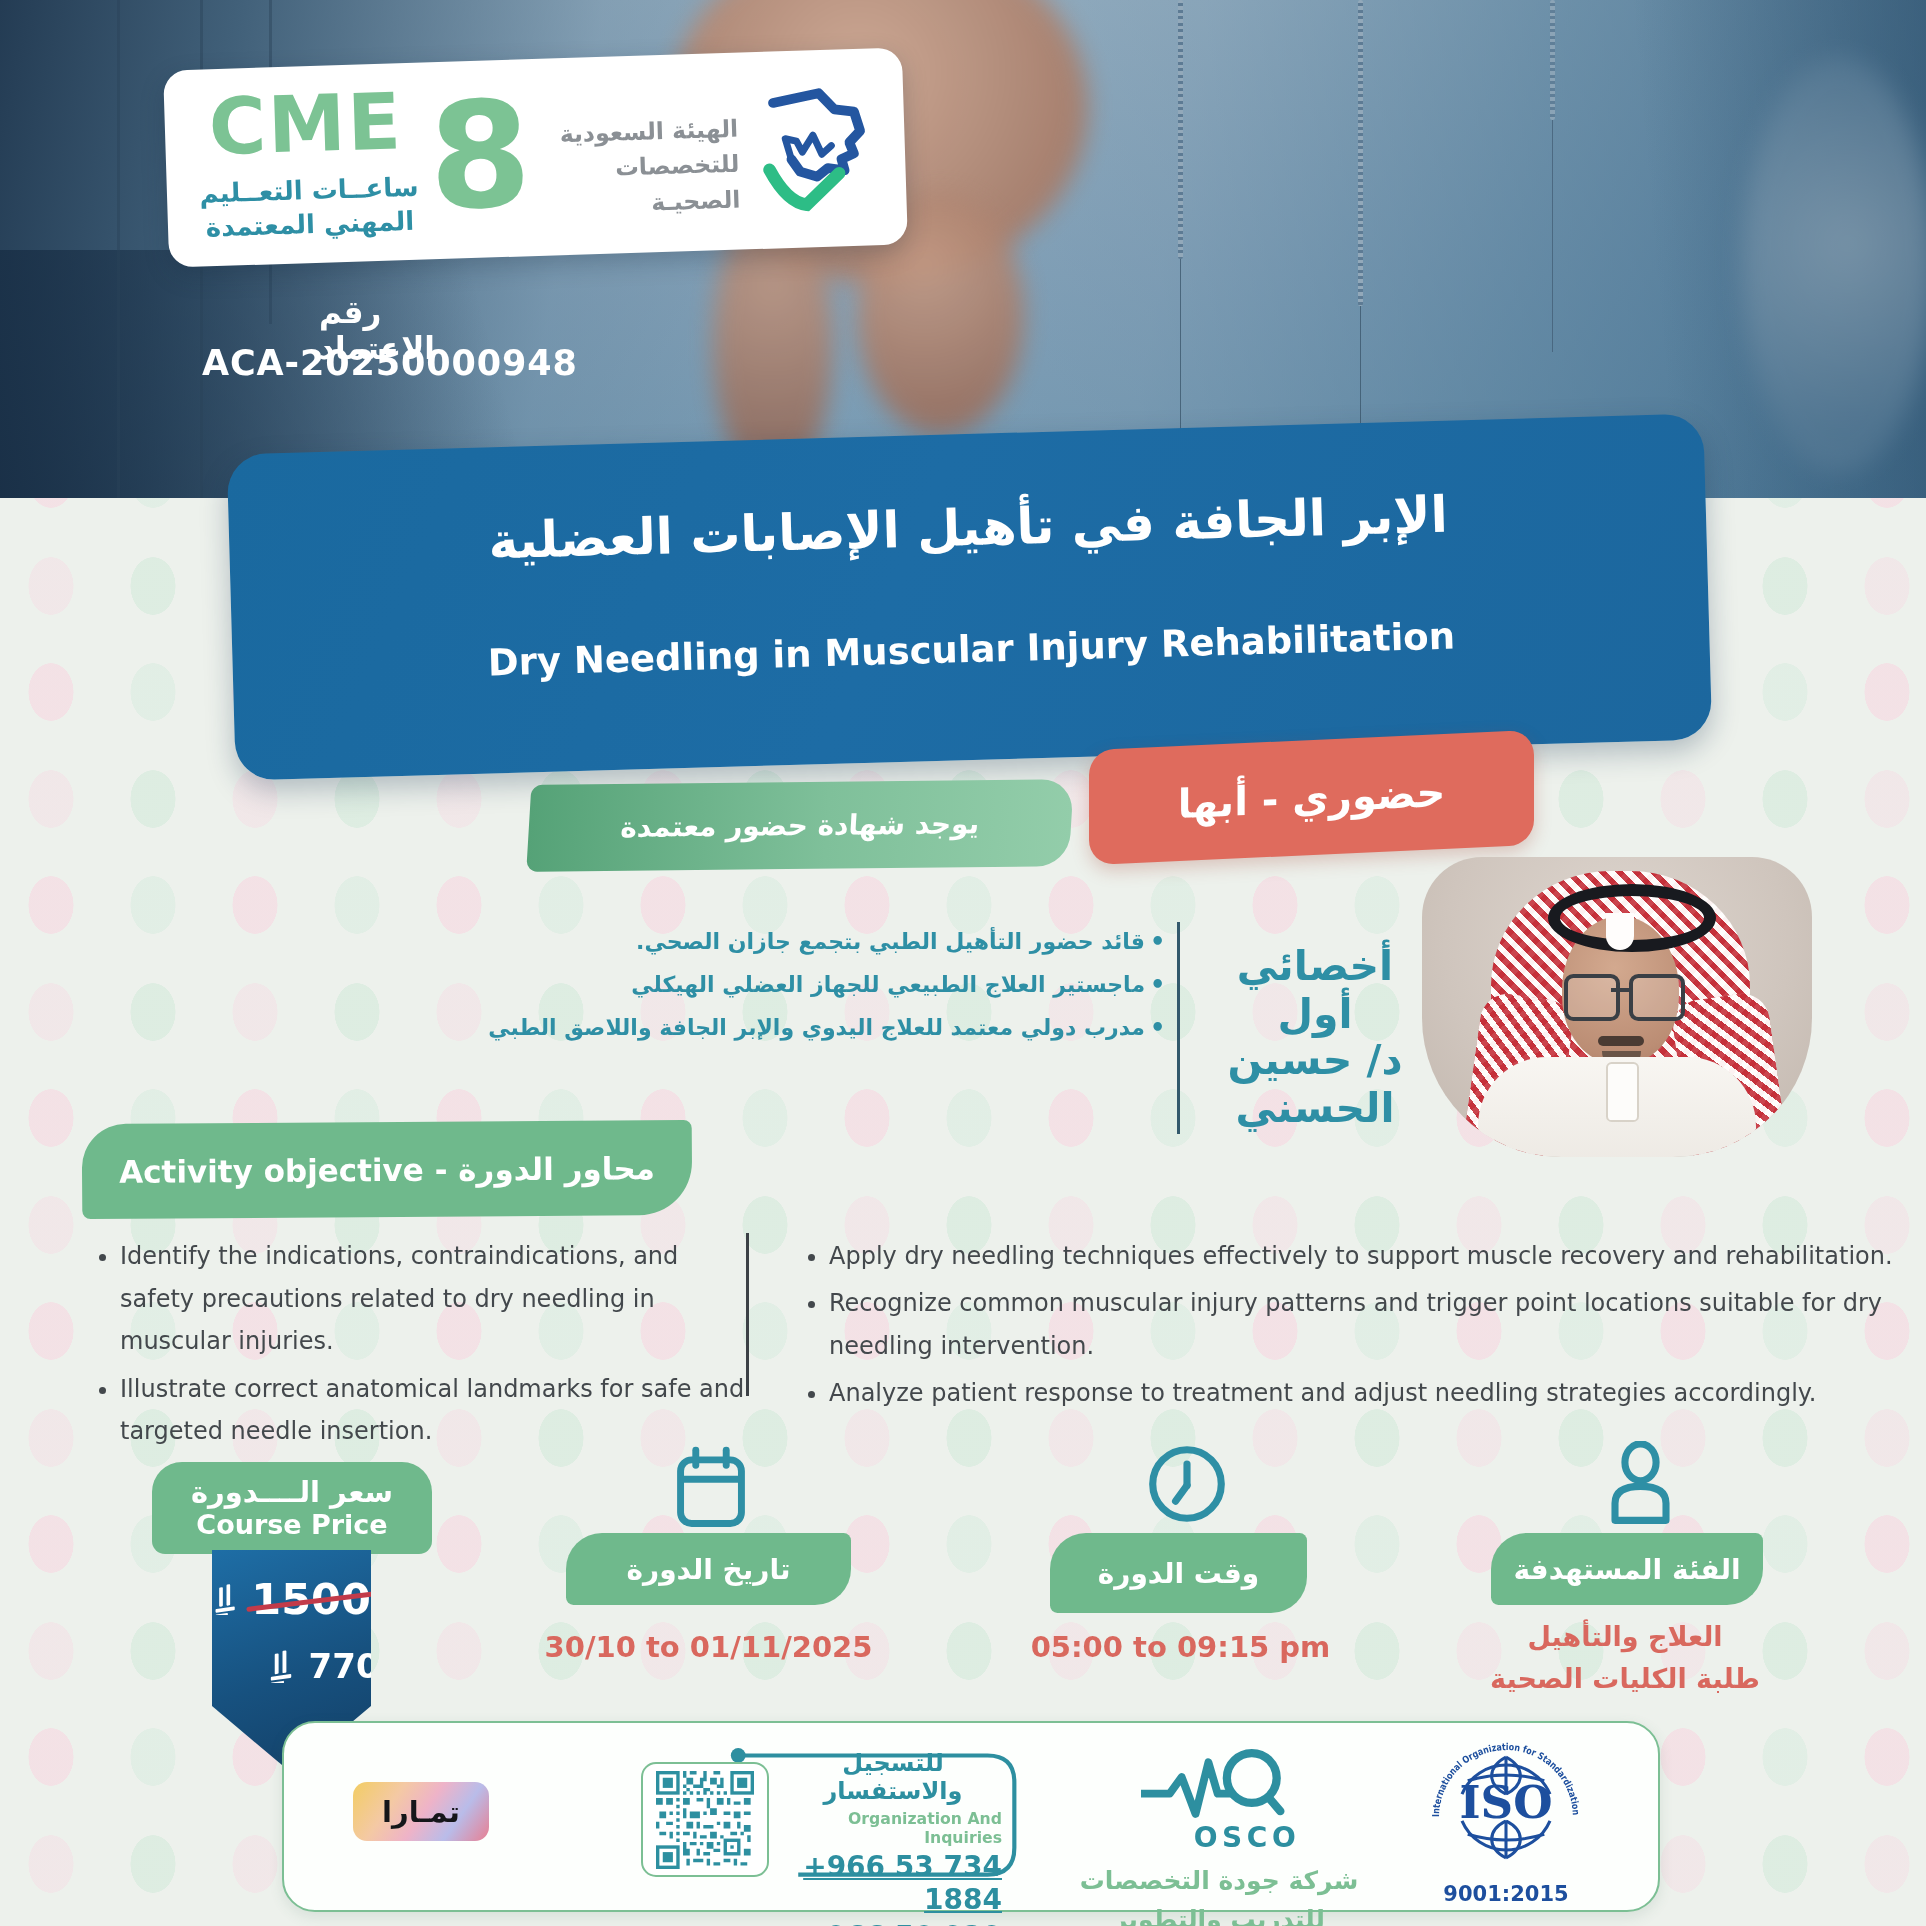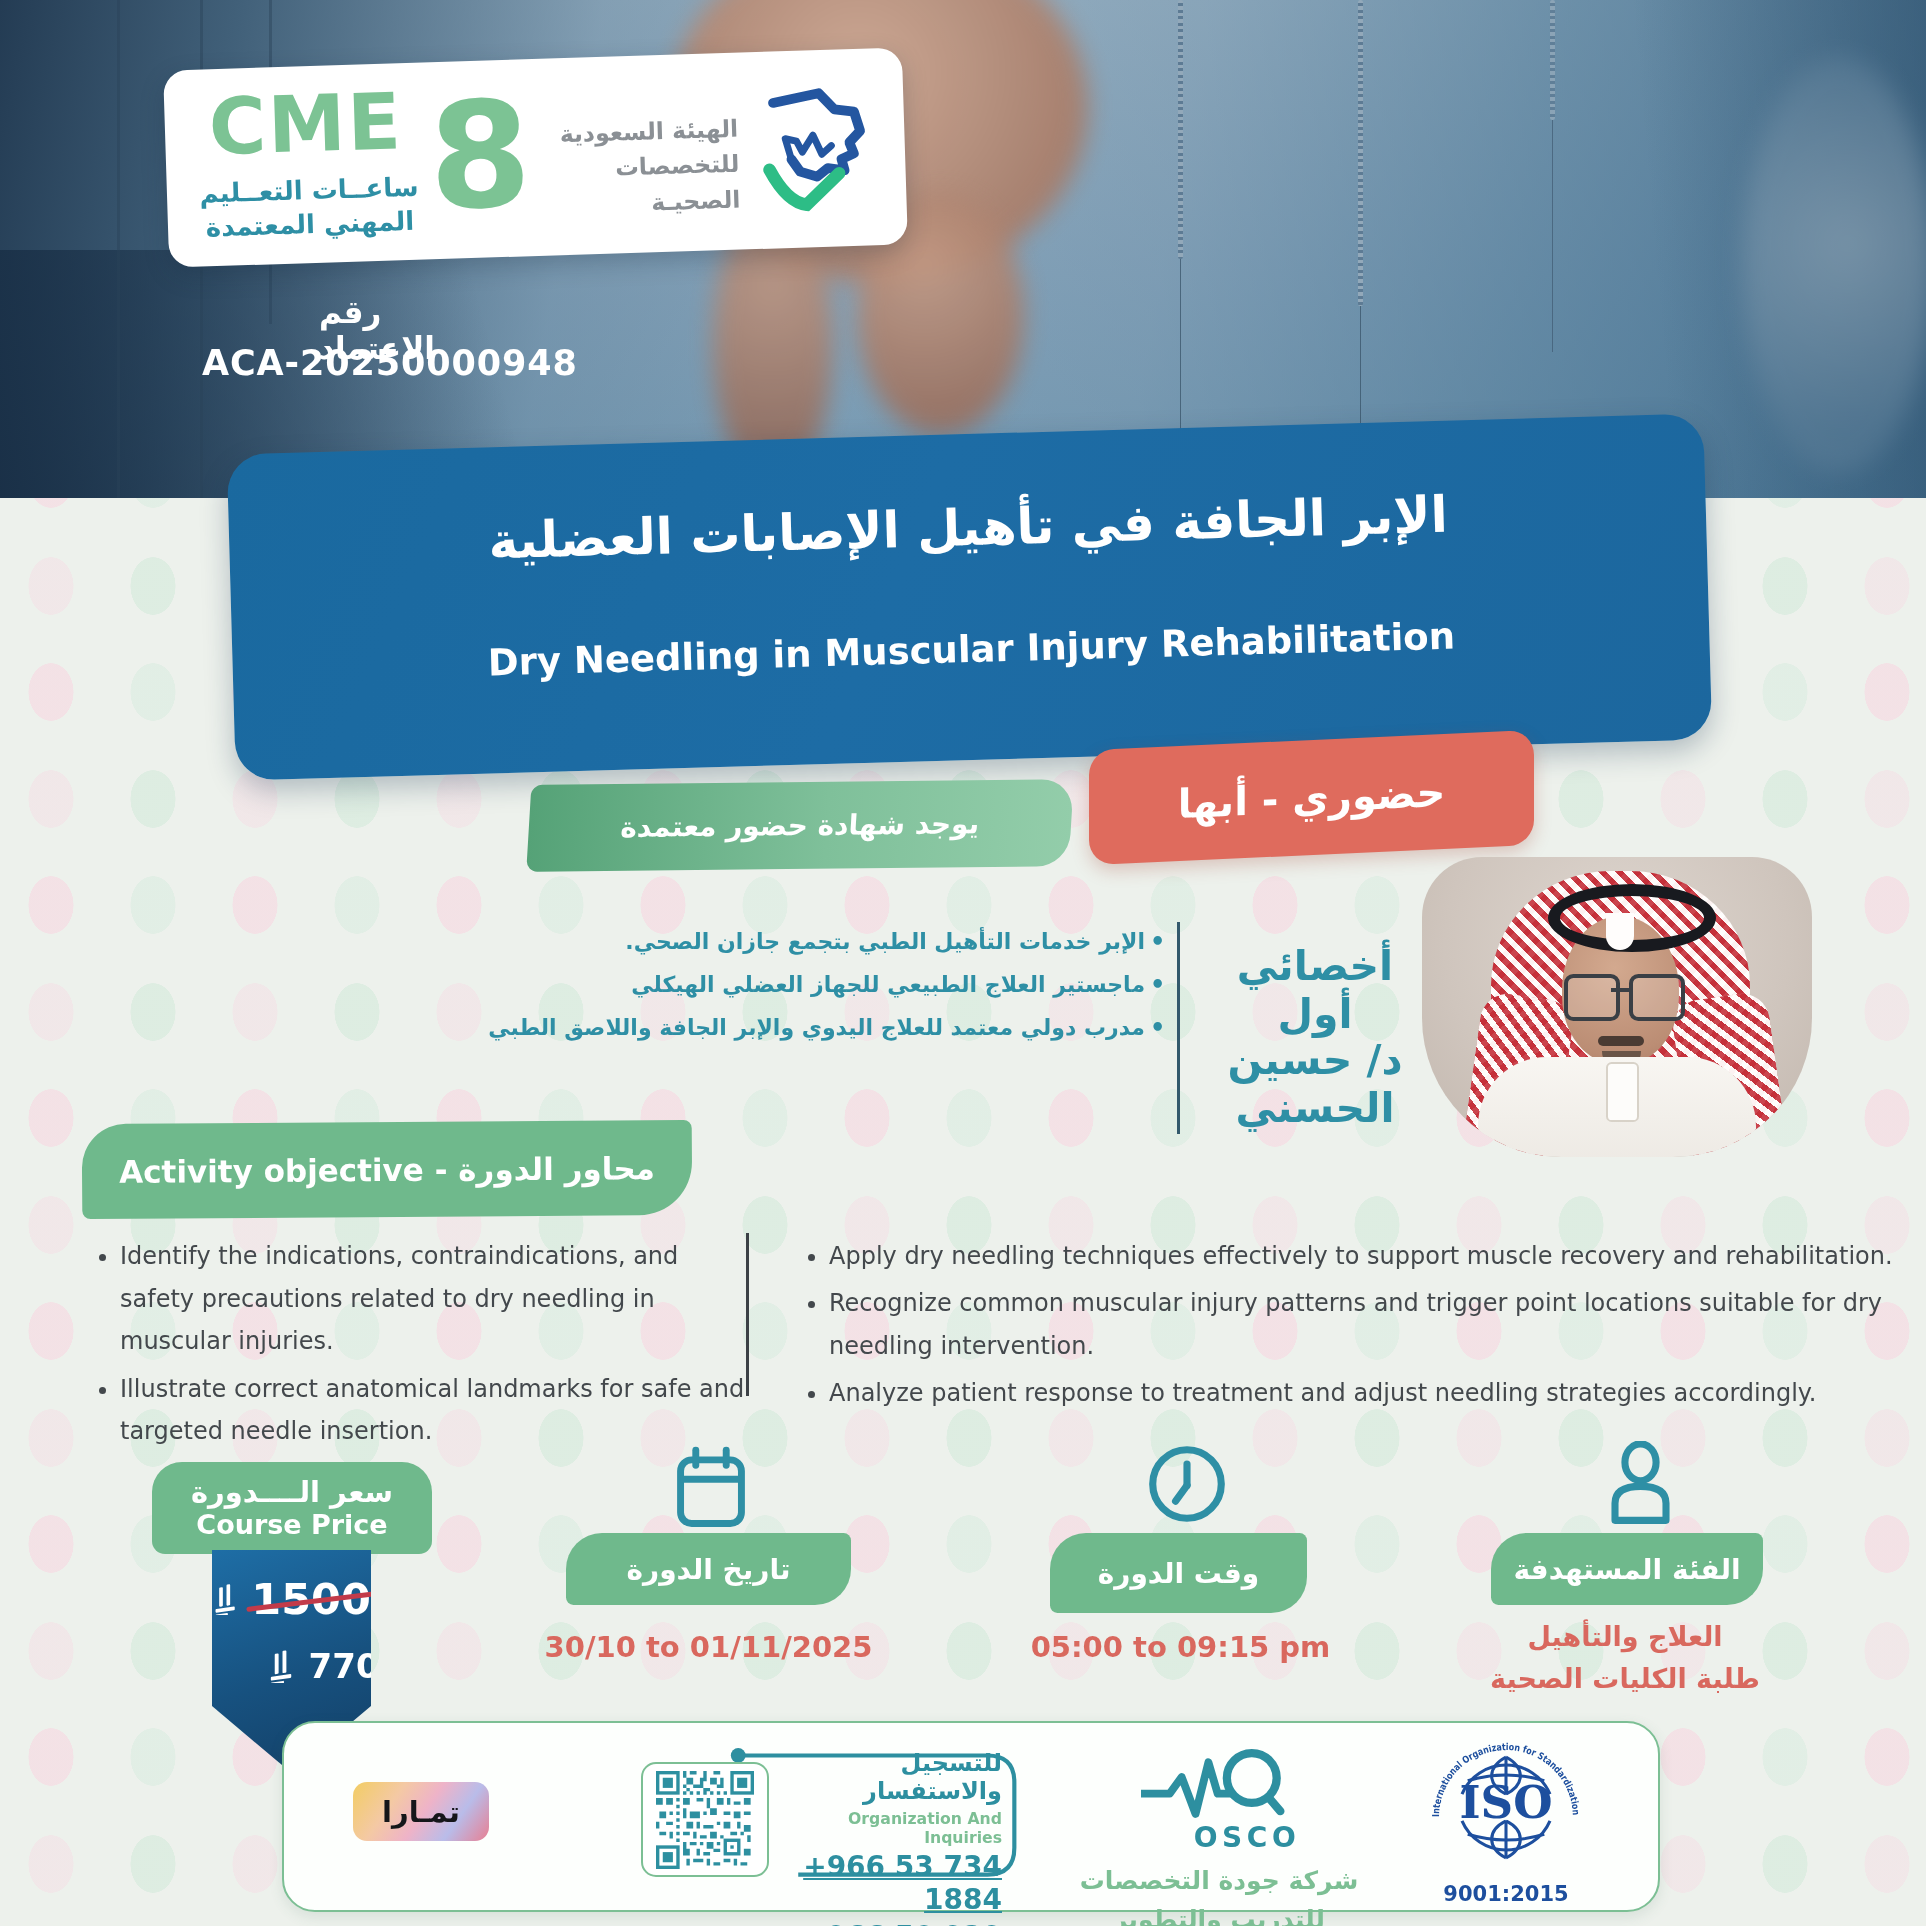--- a/index.html
+++ b/index.html
@@ -83,21 +83,21 @@
   .strike{position:absolute;left:-5.6px;right:-5.6px;top:50%;height:5.1px;background:#c23b4a;transform:rotate(-7deg);border-radius:2.8px;}
   
   #footer-bar{left:282px;top:1721px;width:1374px;height:187px;background:#fdfffd;border:2.3px solid #7cbf94;border-radius:33px;
     box-shadow:0 4.6px 14px rgba(60,110,80,.12);}
   #tamara{left:69px;top:59px;width:136px;height:59px;border-radius:14px;
     background:linear-gradient(125deg,#f2cd63 0%,#f4c9a4 30%,#eeb3c8 52%,#b9bce9 74%,#e87f92 100%);
     display:flex;align-items:center;justify-content:center;}
   .tamara-text{color:#15161a;font-weight:bold;font-size:29px;direction:rtl;}
   #qr-box{left:357px;top:39px;width:124px;height:111px;border:2.8px solid #7cbf94;border-radius:15px;background:#fff;
     display:flex;align-items:center;justify-content:center;}
-  .reg-ar{color:#2d8fa0;font-weight:bold;font-size:24px;direction:rtl;text-align:right;}
+  .reg-ar{color:#2d8fa0;font-weight:bold;font-size:24px;direction:rtl;text-align:center;}
   .reg-en{color:#7cbf94;font-weight:bold;font-size:15.7px;text-align:right;}
   .reg-phone{color:#2d8fa0;font-weight:bold;font-size:28px;text-align:right;direction:ltr;text-decoration:underline;}
   .qosco-ar{color:#7cbf94;font-weight:bold;font-size:25px;direction:rtl;text-align:center;line-height:1.55;}
   .osco-word{color:#2d8fa0;font-weight:bold;font-size:28px;letter-spacing:4.6px;}
   .iso-sub{color:#1d4f9e;font-weight:bold;font-size:21px;text-align:center;}
 </style>
 </head>
 <body>
 
 <div id="poster">
@@ -174,21 +174,21 @@
     <div class="abs" style="left:176px;top:179px;width:46px;height:10.2px;background:#4a3b33;border-radius:5.6px;"></div>
     <div class="abs" style="left:180px;top:194px;width:39px;height:18.5px;background:#5a4a40;border-radius:0 0 18.5px 18.5px;opacity:.85;"></div>
 
     <div class="abs" style="left:56px;top:200px;width:278px;height:120px;border-radius:69px 69px 0 0;background:linear-gradient(180deg,#f8f6f2,#ece8e2);"></div>
     <div class="abs" style="left:184px;top:205px;width:29px;height:56px;background:#fdfcfa;border:2.3px solid #d8d2c8;border-radius:5.6px;"></div>
   </div>
   <div class="abs speaker-title" style="left:1204px;top:942px;width:222px;">أخصائي أول</div>
   <div class="abs speaker-name" style="left:1176px;top:1036px;width:278px;">د/ حسين الحسني</div>
   <div id="speaker-divider" class="abs"></div>
   <ul class="abs creds" style="margin:0;padding:0;">
-    <li>الإبر خدمات التأهيل الطبي بتجمع جازان الصحي.</li>
+    <li>قائد حضور التأهيل الطبي بتجمع جازان الصحي.</li>
     <li>ماجستير العلاج الطبيعي للجهاز العضلي الهيكلي</li>
     <li>مدرب دولي معتمد للعلاج اليدوي والإبر الجافة واللاصق الطبي</li>
   </ul>
 
   <div id="obj-badge" class="abs" style="display:flex;align-items:center;justify-content:center;">
     <div class="obj-badge-text">Activity objective - محاور الدورة</div>
   </div>
   <ul class="abs obj-list" style="left:97px;top:1235px;width:630px;margin:0;padding-left:23px;">
     <li>Identify the indications, contraindications, and safety precautions related to dry needling in muscular injuries.</li>
     <li>Illustrate correct anatomical landmarks for safe and targeted needle insertion.</li>

